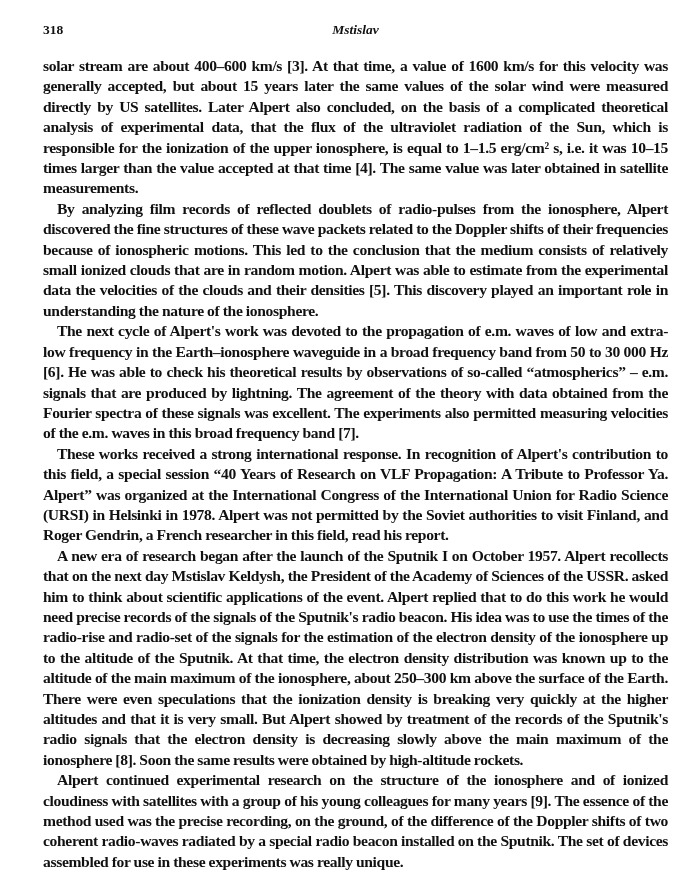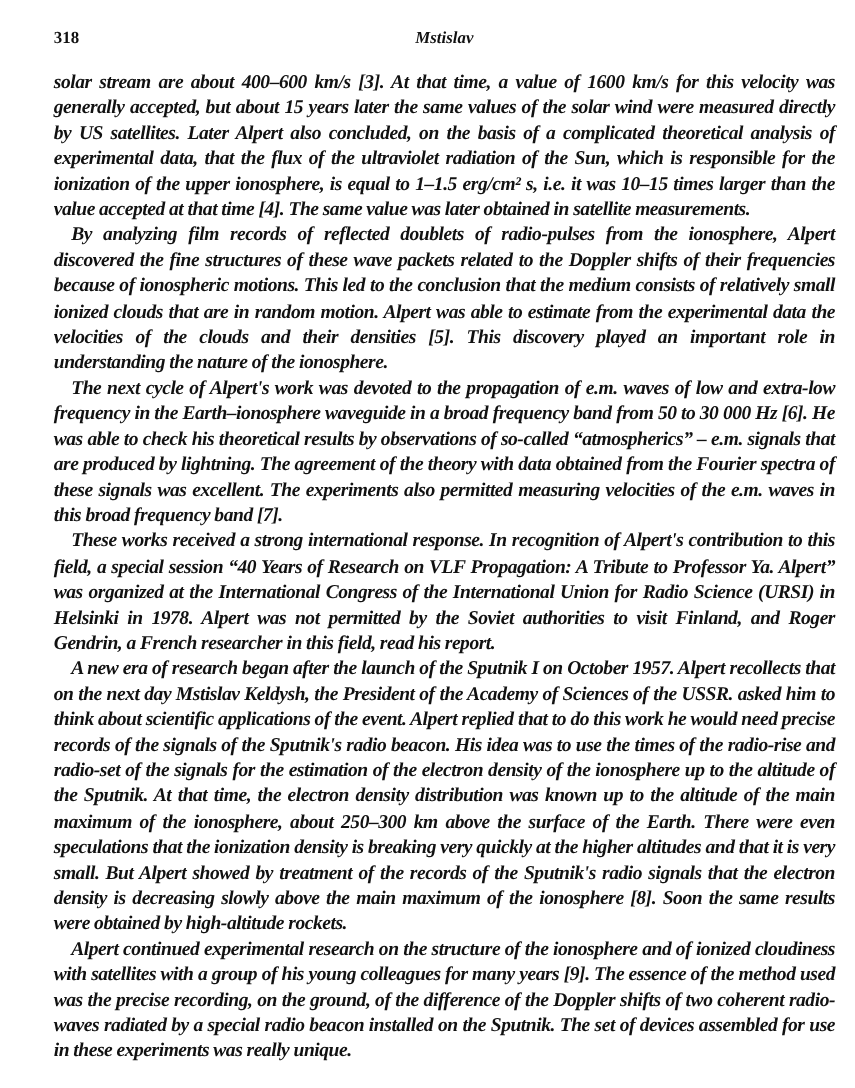--- a/index.html
+++ b/index.html
@@ -5,21 +5,21 @@
   html, body { margin: 0; padding: 0; background: #ffffff; }
   body { width: 684px; height: 870px; overflow: hidden; position: relative; color: #111; }
   .page { position: absolute; left: 0; top: 0; width: 645px; height: 870px; }
   .header { position: absolute; top: 22px; left: 43px; width: 625px; height: 20px;
             font-family: "Liberation Serif", serif; font-size: 13.5px; }
   .pageno { position: absolute; left: 0; top: 0; font-weight: bold; }
   .running { position: absolute; left: 0; right: 0; top: 0; text-align: center; font-style: italic; font-weight: bold; }
   .body { position: absolute; top: 56px; left: 43px; width: 625px;
           font-family: "Liberation Serif", serif; font-size: 15.6px; line-height: 20.4px;
           text-align: justify; letter-spacing: -0.35px; word-spacing: -0.2px; font-weight: 600; }
-  .body p { margin: 0; text-indent: 14px; font-style: italic; }
+  .body p { margin: 0; text-indent: 14px; }
   .body p.first { text-indent: 0; }
 </style>
 </head>
 <body>
 
 <div class="page">
   <div class="header">
     <span class="pageno">318</span>
     <span class="running">Mstislav</span>
   </div>

